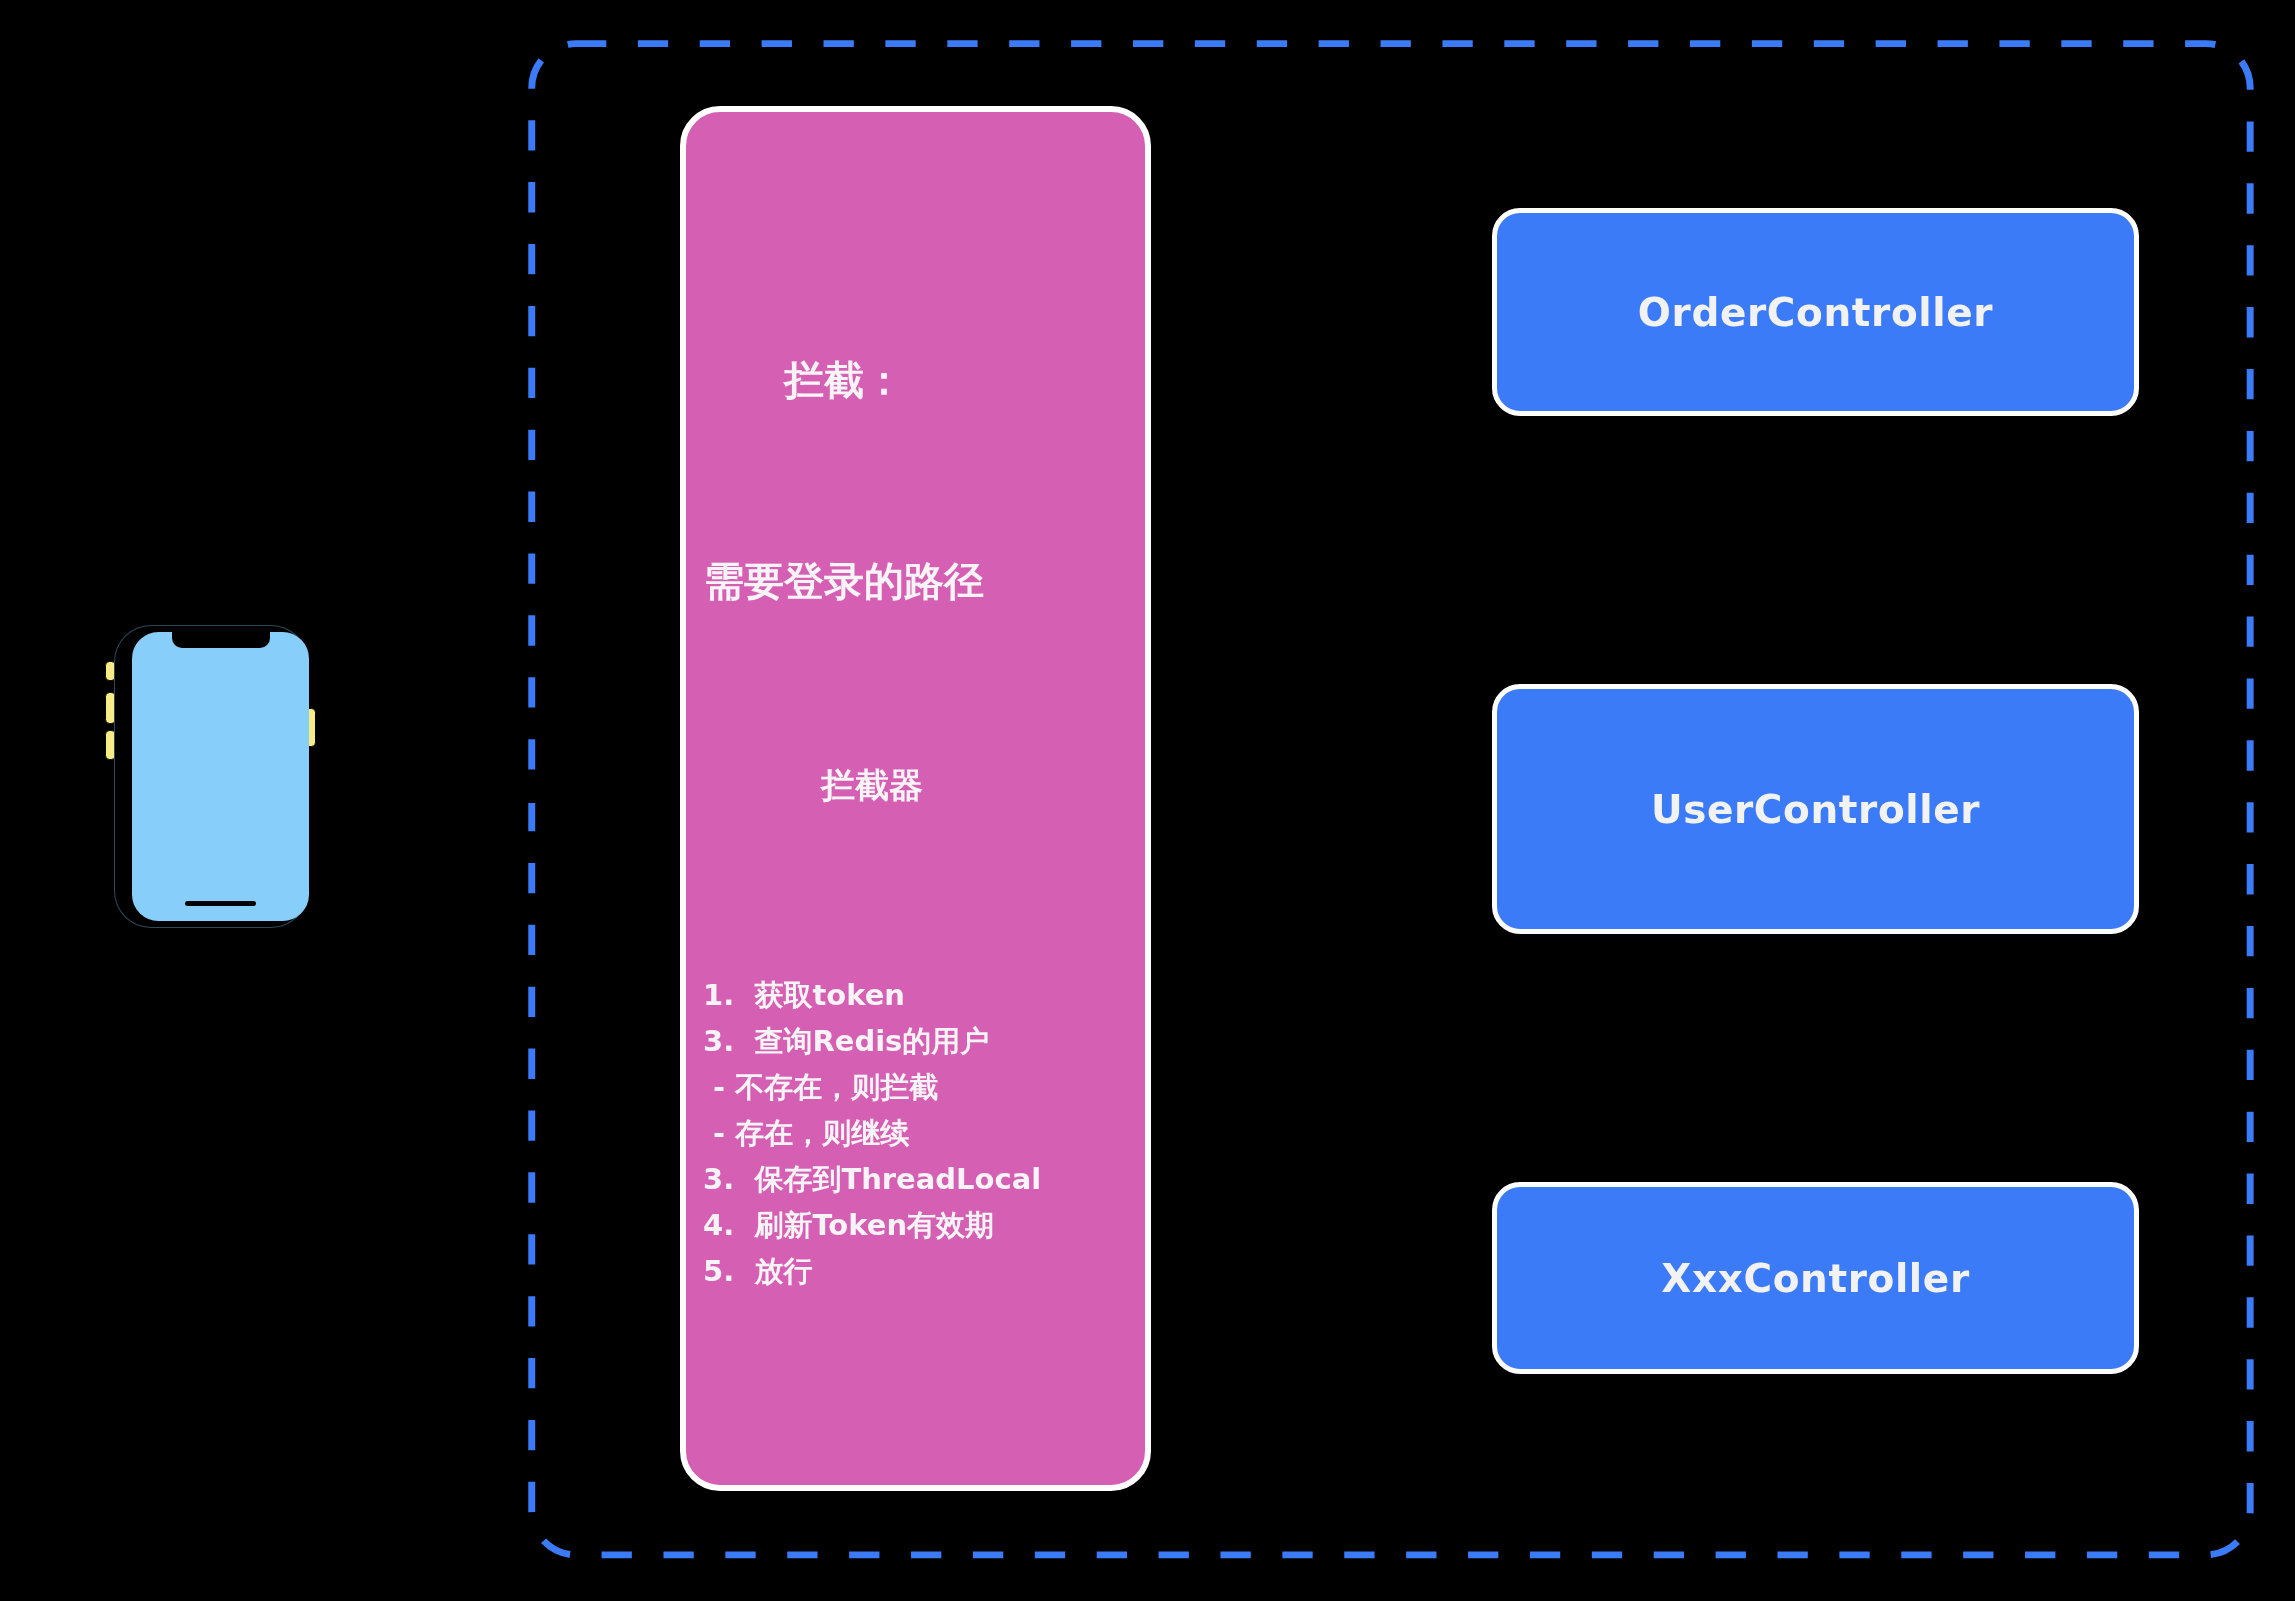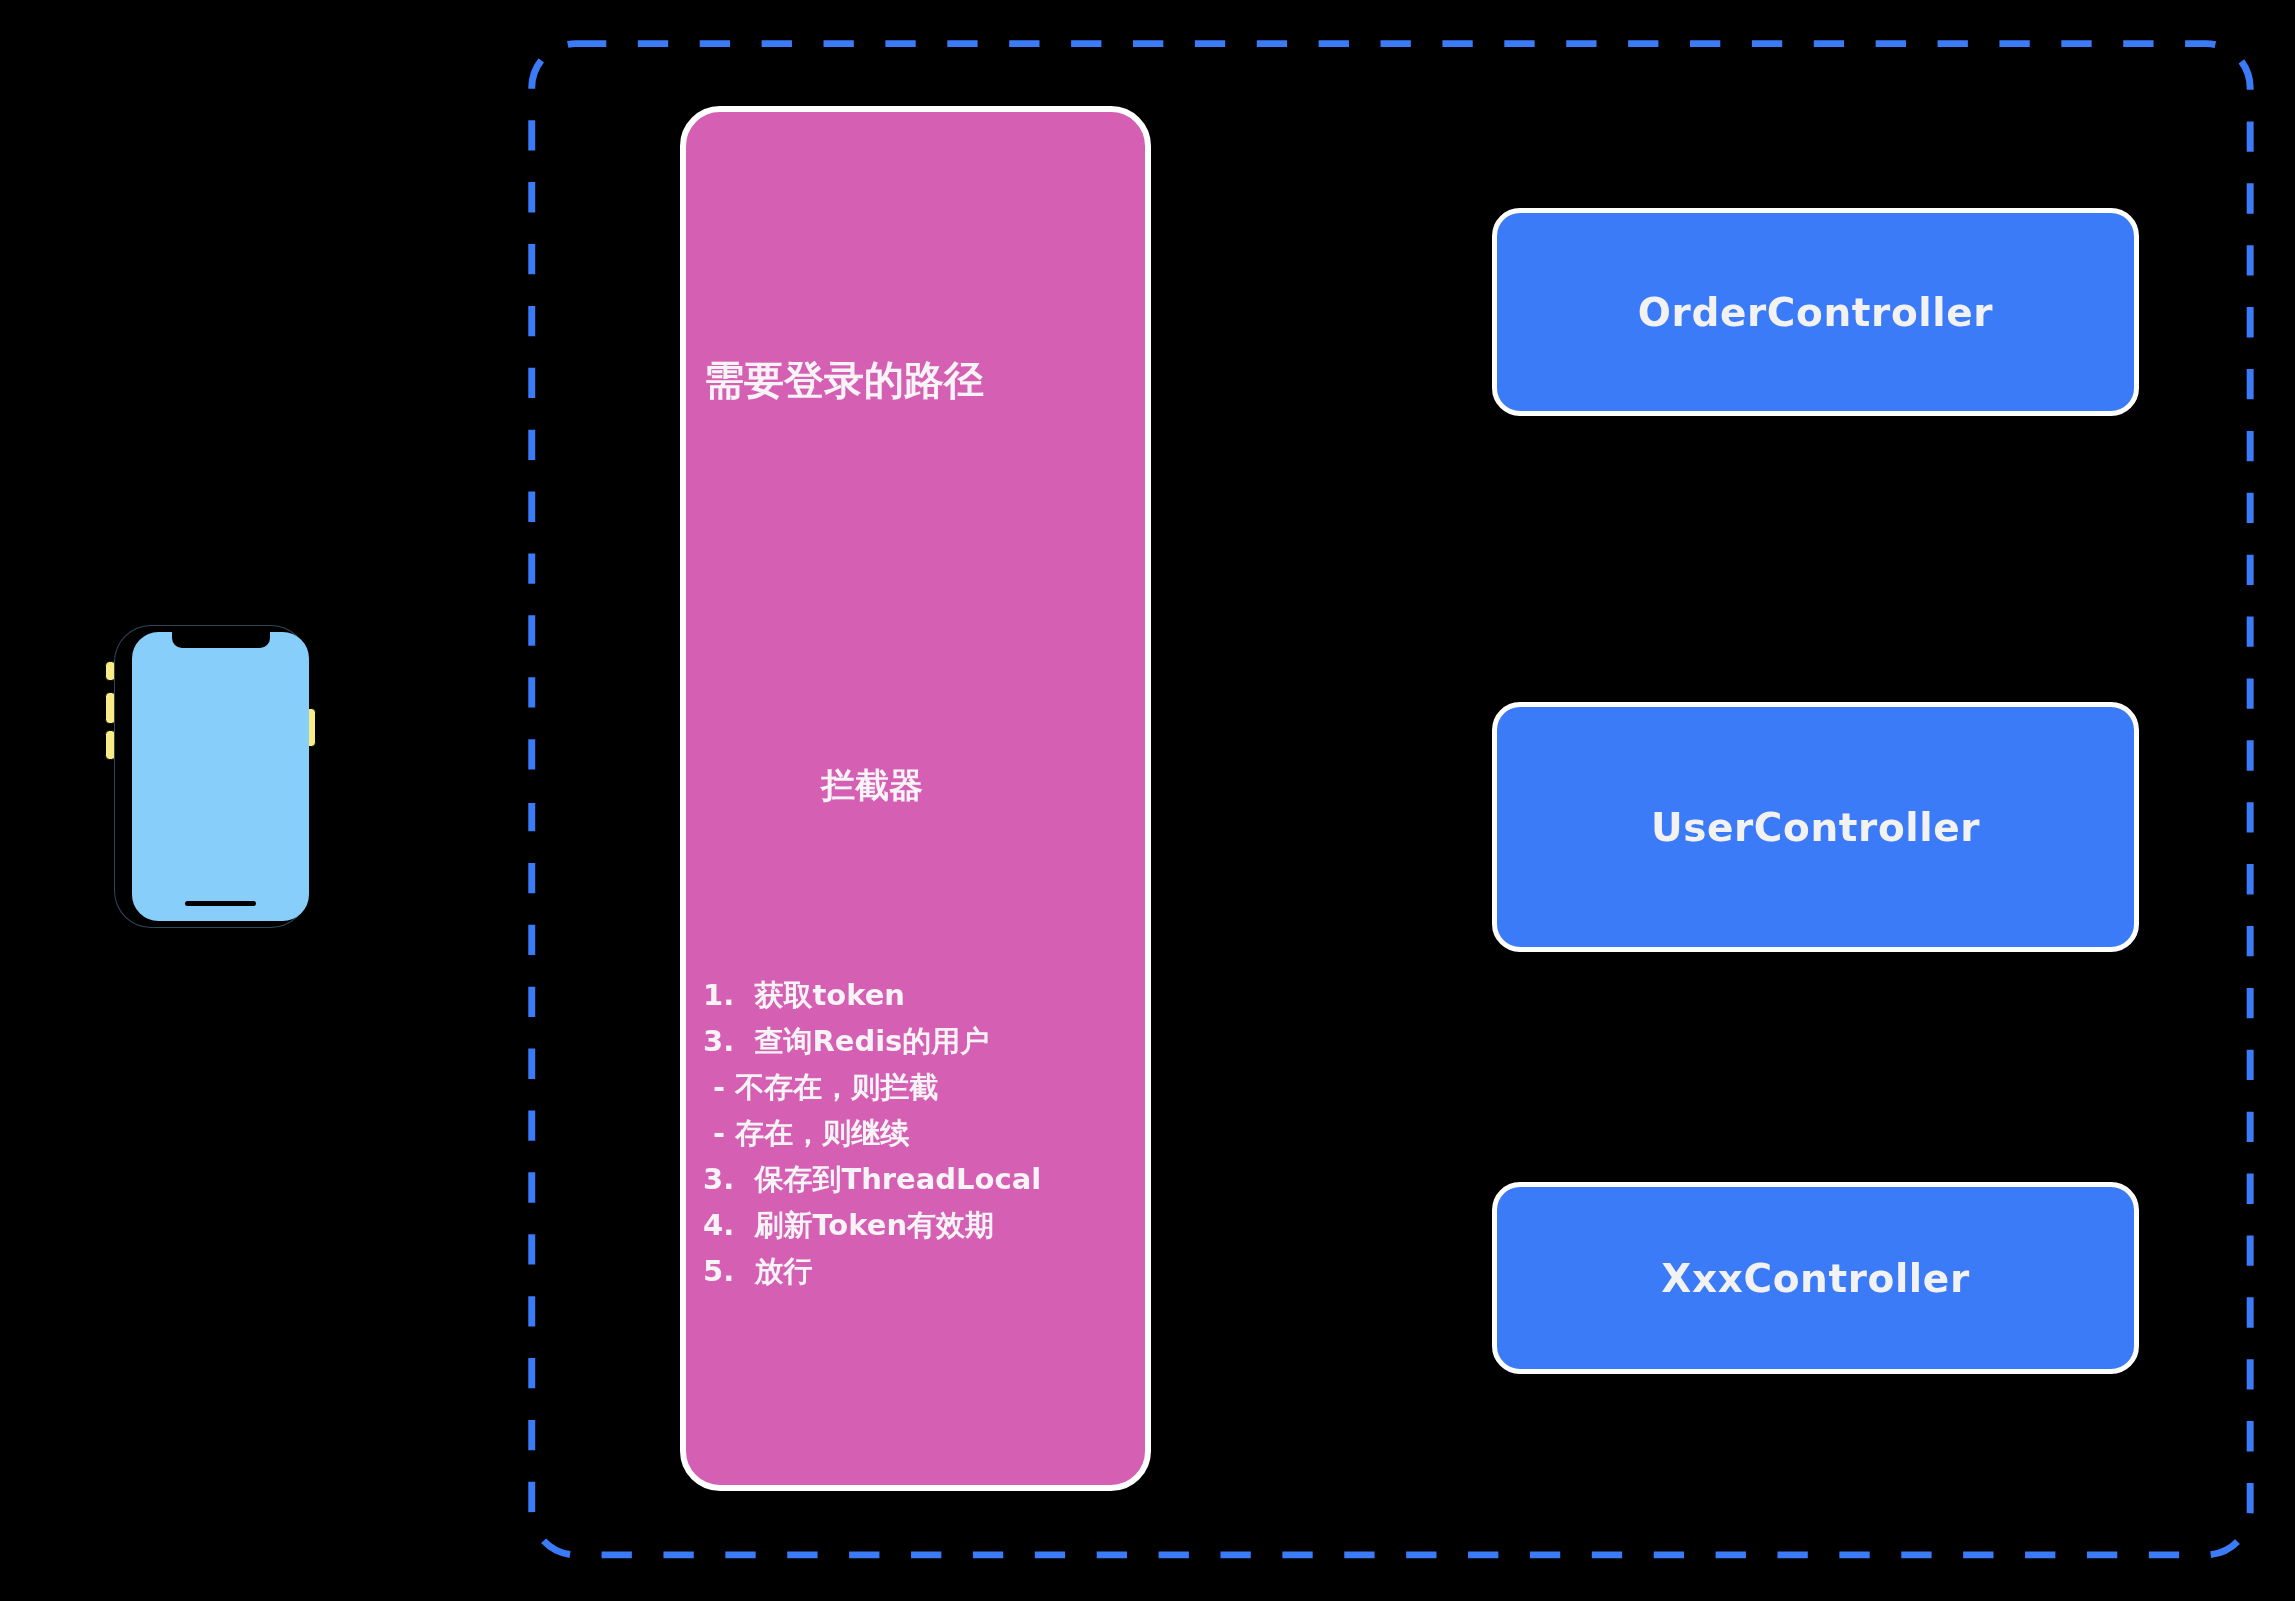--- a/index.html
+++ b/index.html
@@ -69,21 +69,21 @@
     width: 647px;
     box-sizing: border-box;
     background: #3b7bf7;
     border: 5.7px solid #ffffff;
     border-radius: 28px;
     display: flex;
     align-items: center;
     justify-content: center;
   }
   #controller-order { top: 208px;  height: 208px; }
-  #controller-user  { top: 702px; height: 250px; }
+  #controller-user  { top: 684px; height: 250px; }
   #controller-xxx   { top: 1182px; height: 192px; }
   .controller-label {
     color: #f2f2f2;
     font-size: 39px;
     font-weight: bold;
     letter-spacing: 0.6px;
   }
 
   
   .arrow-line {
@@ -168,20 +168,21 @@
     <rect x="842" y="69" width="2721" height="2393" rx="70" ry="70" fill="none" stroke="#3b7bf7" stroke-width="11" stroke-dasharray="48 50"></rect>
   </svg>
 
   <div class="arrow-line" id="arrow-line-phone"></div>
   <div class="arrowhead-right" id="arrowhead-into-interceptor-left"></div>
   <div class="arrow-line" id="arrow-line-user"></div>
   <div class="arrowhead-left" id="arrowhead-into-interceptor-right"></div>
 
   <div class="interceptor-box">
     <div class="interceptor-title">
+      <div>拦截：</div>
       <div>需要登录的路径</div>
     </div>
     <div class="interceptor-label">拦截器</div>
     <div class="interceptor-steps">
       <div>1.  获取token</div>
       <div>3.  查询Redis的用户</div>
       <div> - 不存在，则拦截</div>
       <div> - 存在，则继续</div>
       <div>3.  保存到ThreadLocal</div>
       <div>4.  刷新Token有效期</div>

